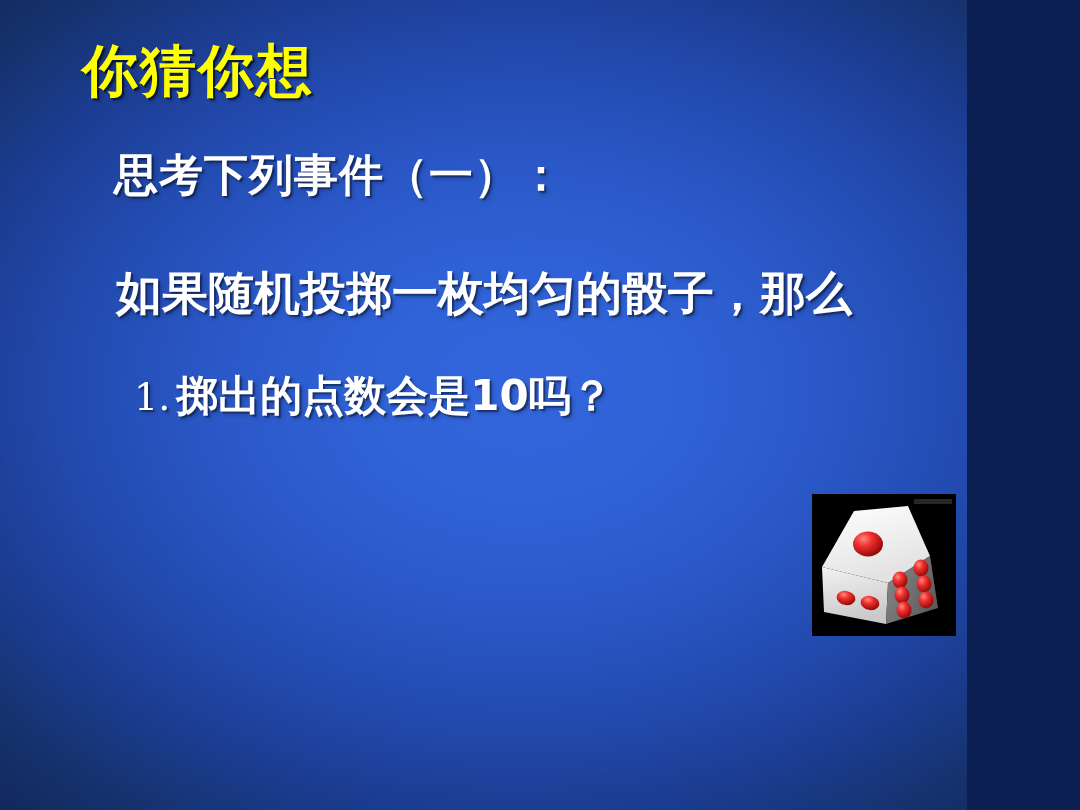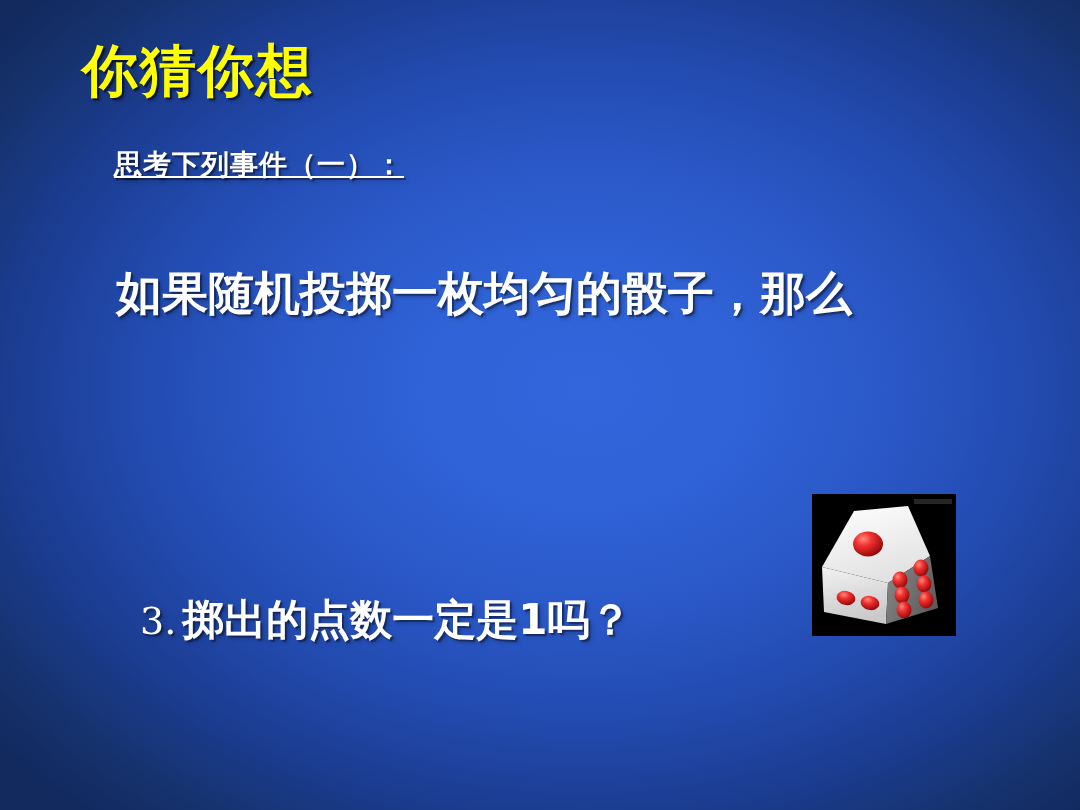--- a/index.html
+++ b/index.html
@@ -2,21 +2,21 @@
 <html><head>
 <meta charset="utf-8">
 <style>
   html, body {
     margin: 0;
     padding: 0;
     background: #0b1f52;
   }
   #slide {
     position: relative;
-    width: 1080px;
+    width: 967px;
     height: 810px;
     overflow: hidden;
     font-family: "DejaVu Sans", sans-serif;
     background-color: #1d49a8;
     background-image:
       radial-gradient(ellipse 760px 560px at 54% 48%,
         #3366dd 0%,
         #2f62d6 22%,
         #2a57c6 42%,
         #224aae 60%,
@@ -48,23 +48,22 @@
     font-weight: bold;
     white-space: nowrap;
     text-shadow:
       2px 2px 1px rgba(0,0,0,0.38),
       3px 3px 4px rgba(0,0,0,0.22);
   }
 
   #line-intro {
     left: 114px;
     top: 146px;
-    font-size: 28px;
+    font-size: 44px;
     letter-spacing: 1px;
-    text-decoration: underline;
   }
 
   #line-premise {
     left: 116px;
     top: 263px;
     font-size: 46px;
     letter-spacing: 0px;
   }
 
   .q-item {
@@ -107,25 +106,25 @@
 <body>
 
 <div id="slide">
 
   <div id="title">你猜你想</div>
 
   <div class="body-line" id="line-intro">思考下列事件（一）：</div>
 
   <div class="body-line" id="line-premise">如果随机投掷一枚均匀的骰子，那么</div>
 
+  <div class="q-item" id="q1">
+    <span class="q-num">1.</span><span class="q-text">掷出的点数会是10吗？</span>
+  </div>
 
 
-  <div class="q-item" id="q3">
-    <span class="q-num">3.</span><span class="q-text">掷出的点数一定是1吗？</span>
-  </div>
 
   <div id="dice-figure">
     <svg id="dice-svg" width="144" height="142" viewBox="0 0 144 142">
       <defs>
         <radialGradient id="pipGrad" cx="35%" cy="30%" r="75%">
           <stop offset="0%" stop-color="#ff8a7a"></stop>
           <stop offset="38%" stop-color="#f03030"></stop>
           <stop offset="100%" stop-color="#8e0606"></stop>
         </radialGradient>
         <linearGradient id="topFace" x1="0" y1="0" x2="0.4" y2="1">

